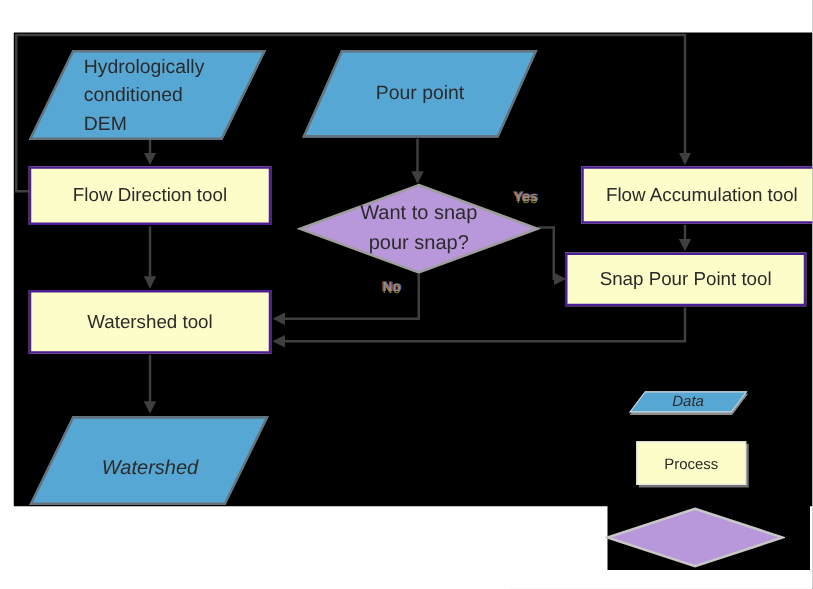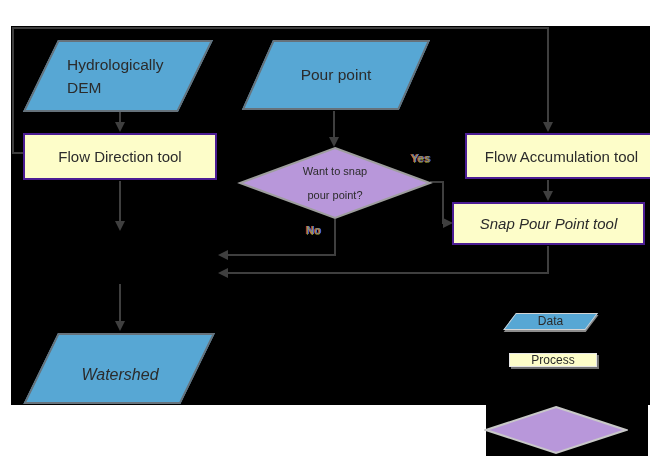--- a/index.html
+++ b/index.html
@@ -50,23 +50,23 @@
   .diamond-shape.small{stroke:#c8c8c8;}
   
   .label{
     position:absolute;display:flex;flex-direction:column;
     align-items:center;justify-content:center;text-align:right;
     color:var(--text);pointer-events:none;
   }
   .label.left{align-items:flex-start;text-align:left;}
   .lbl-dem{font-size:15.5px;line-height:23px;}
   .lbl-pour{font-size:15.5px;}
-  .lbl-diamond{font-size:11px;line-height:24px;}
+  .lbl-diamond{font-size:16px;line-height:24px;}
   .lbl-watershed{font-size:16px;}
-  .lbl-legend{font-size:12px;}
+  .lbl-legend{font-size:12px;font-style:italic;}
   .edge-label{
     position:absolute;font-size:11px;letter-spacing:0.5px;
     color:#9a9a55;
     text-shadow:1px 0 rgba(90,120,255,0.85),-1px 0 rgba(255,90,90,0.7),0 1px rgba(255,255,80,0.5);
   }
 </style>
 </head>
 <body>
 
 <div class="page">
@@ -87,49 +87,51 @@
     <path class="edge" d="M 548 180 L 548 192" marker-end="url(#ah)"></path>
     <path class="edge" d="M 430 182 L 443 182 L 443 223 L 444 223" marker-end="url(#ah)"></path>
     <path class="edge" d="M 335 219 L 335 255 L 227 255" marker-end="url(#ah)"></path>
     <path class="edge" d="M 548 246 L 548 273 L 227 273" marker-end="url(#ah)"></path>
     <path class="edge" d="M 120 284 L 120 322" marker-end="url(#ah)"></path>
   </svg>
 
   <div class="para" style="left:58px;top:40px;width:155px;height:72px;transform:skewX(-26deg);"></div>
   <div class="label left lbl-dem" style="left:58px;top:40px;width:155px;height:72px;padding-left:9px;">
     <div>Hydrologically</div>
+    <div>conditioned</div>
     <div>DEM</div>
   </div>
 
   <div class="para" style="left:273px;top:40px;width:157px;height:70px;transform:skewX(-24deg);"></div>
   <div class="label lbl-pour" style="left:242px;top:40px;width:188px;height:70px;">Pour point</div>
 
   <div class="process" style="left:23px;top:133px;width:194px;height:47px;">Flow Direction tool</div>
 
   <div class="process" style="left:452px;top:133px;width:193px;height:46px;margin-left:13px;">Flow Accumulation tool</div>
 
-  <div class="process" style="left:452px;top:202px;width:193px;height:43px;font-style:italic;">Snap Pour Point tool</div>
+  <div class="process" style="left:452px;top:202px;width:193px;height:43px;">Snap Pour Point tool</div>
 
   <svg class="diamond" style="left:237px;top:145px;" width="196" height="76" viewBox="0 0 196 76">
     <polygon class="diamond-shape" points="98,3 193,38 98,73 3,38"></polygon>
   </svg>
   <div class="label lbl-diamond" style="left:237px;top:145px;width:196px;height:76px;">
     <div>Want to snap</div>
-    <div>pour point?</div>
+    <div>pour snap?</div>
   </div>
 
   <span class="edge-label" style="left:411px;top:152px;">Yes</span>
   <span class="edge-label" style="left:306px;top:224px;">No</span>
 
+  <div class="process" style="left:23px;top:232px;width:194px;height:51px;">Watershed tool</div>
 
   <div class="para" style="left:58px;top:333px;width:157px;height:71px;transform:skewX(-26deg);"></div>
   <div class="label lbl-watershed" style="left:23px;top:333px;width:194px;height:84px;font-style:italic;">Watershed</div>
 
   <div class="para small" style="left:516px;top:313px;width:82px;height:17px;transform:skewX(-37deg);"></div>
   <div class="label lbl-legend" style="left:503px;top:312px;width:95px;height:18px;">Data</div>
 
-  <div class="process small" style="left:509px;top:353px;width:88px;height:14px;">Process</div>
+  <div class="process small" style="left:509px;top:353px;width:88px;height:35px;">Process</div>
 
   <svg class="diamond" style="left:484px;top:405px;" width="144" height="50" viewBox="0 0 144 50">
     <polygon class="diamond-shape small" points="72,2 142,25 72,48 2,25"></polygon>
   </svg>
 
 </div>
 
 </body></html>

